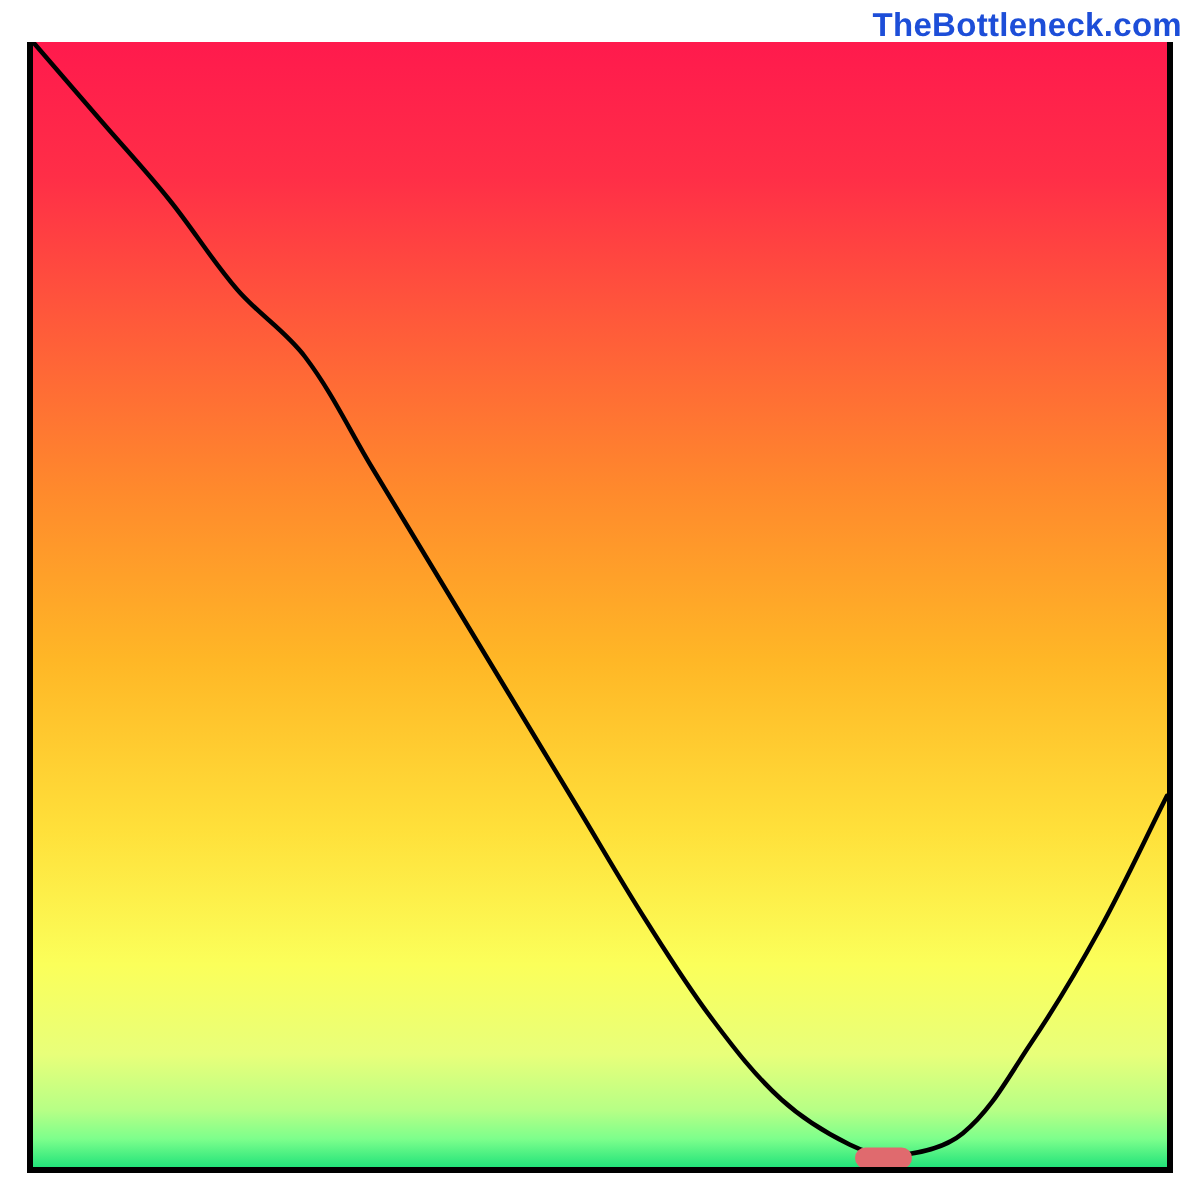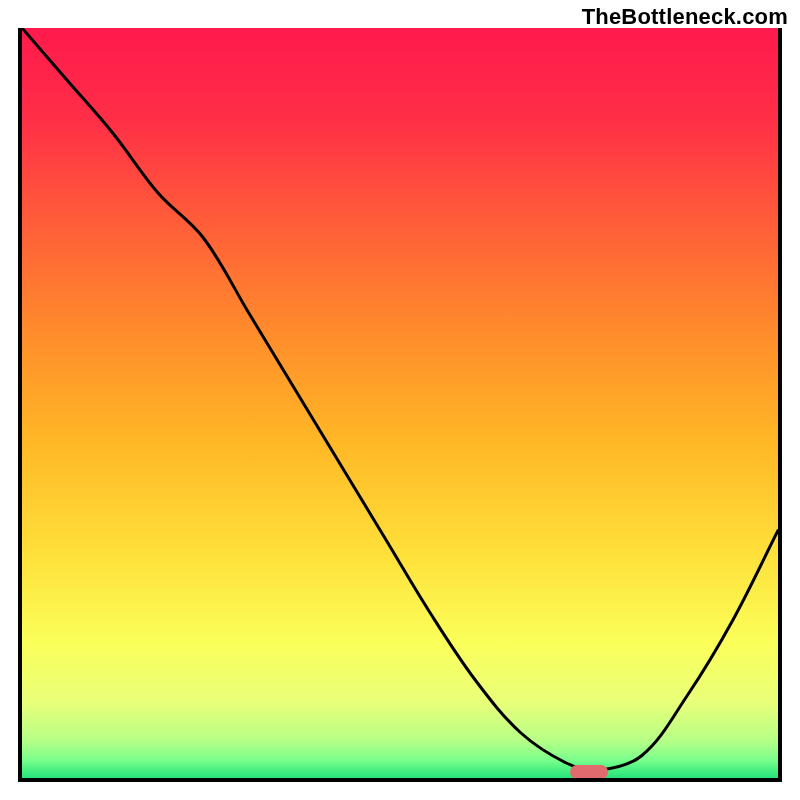--- a/index.html
+++ b/index.html
@@ -14,21 +14,21 @@
     position: absolute;
     left: 0;
     top: 0;
     width: 800px;
     height: 800px;
   }
   .watermark {
     position: absolute;
     top: 4px;
     right: 12px;
-    color: #000000;
+    color: #1d4ed8;
     font-size: 22px;
     font-weight: bold;
     letter-spacing: 0.2px;
     z-index: 10;
   }
   .plot-outer {
     position: absolute;
     left: 18px;
     top: 28px;
     width: 764px;

